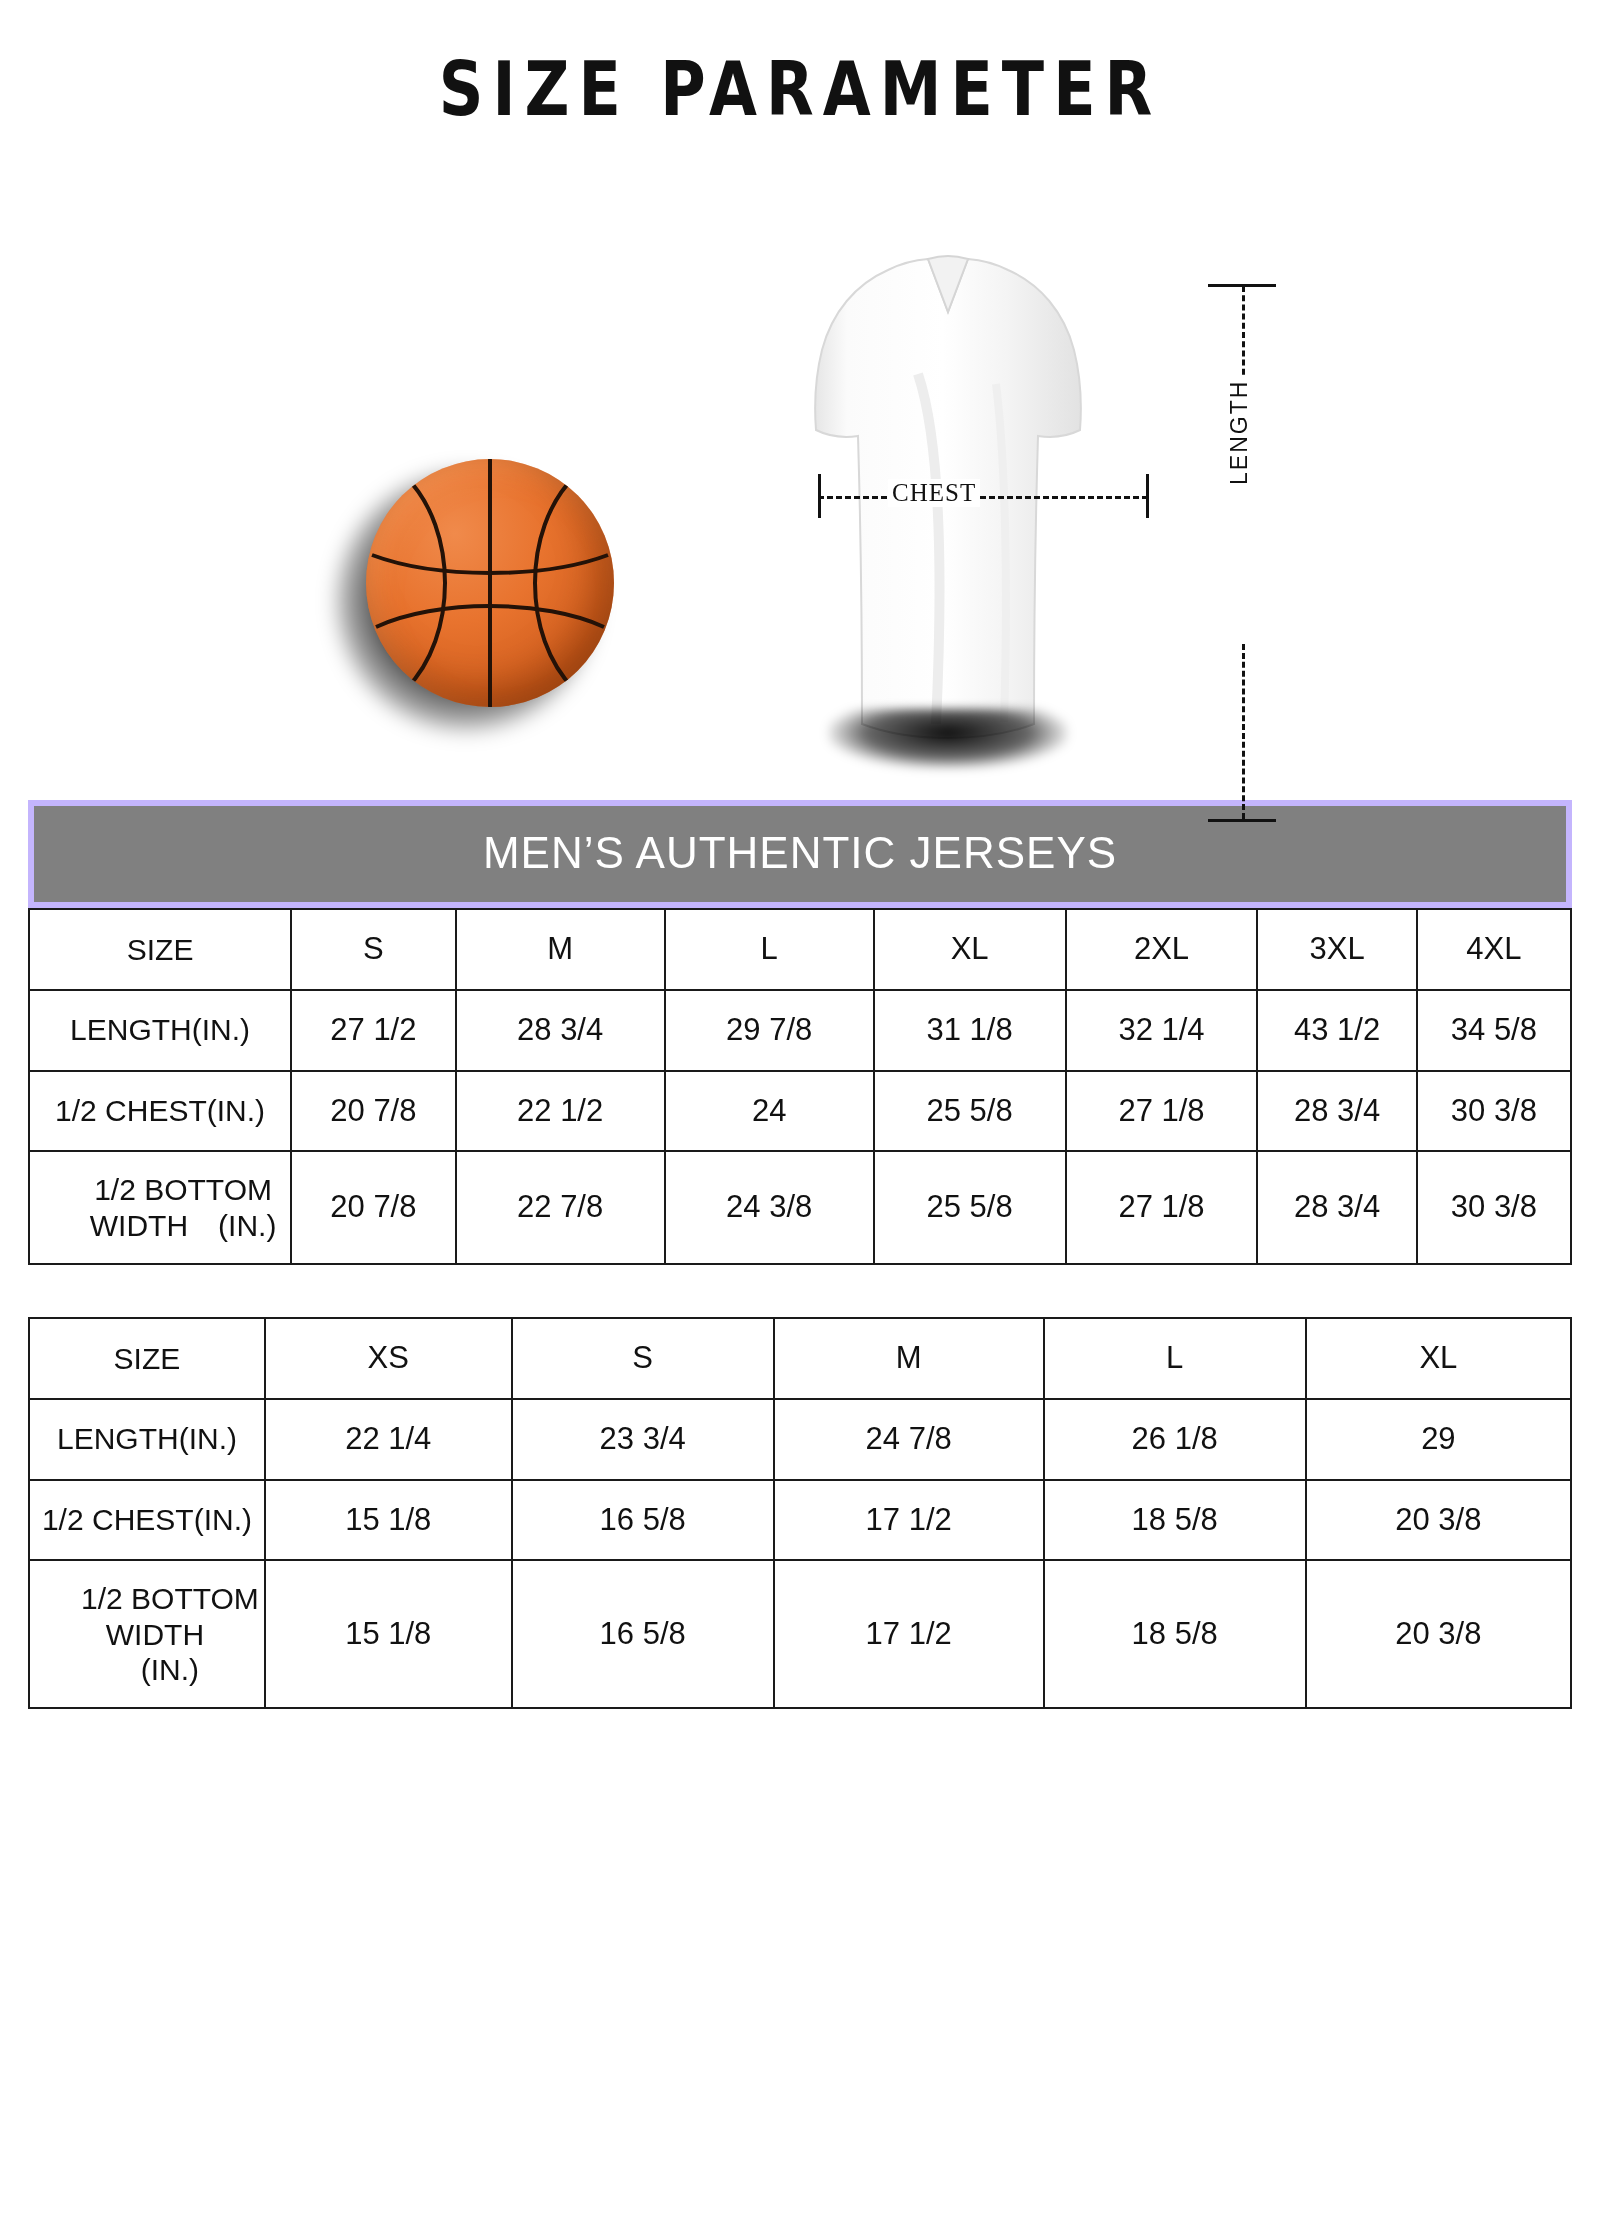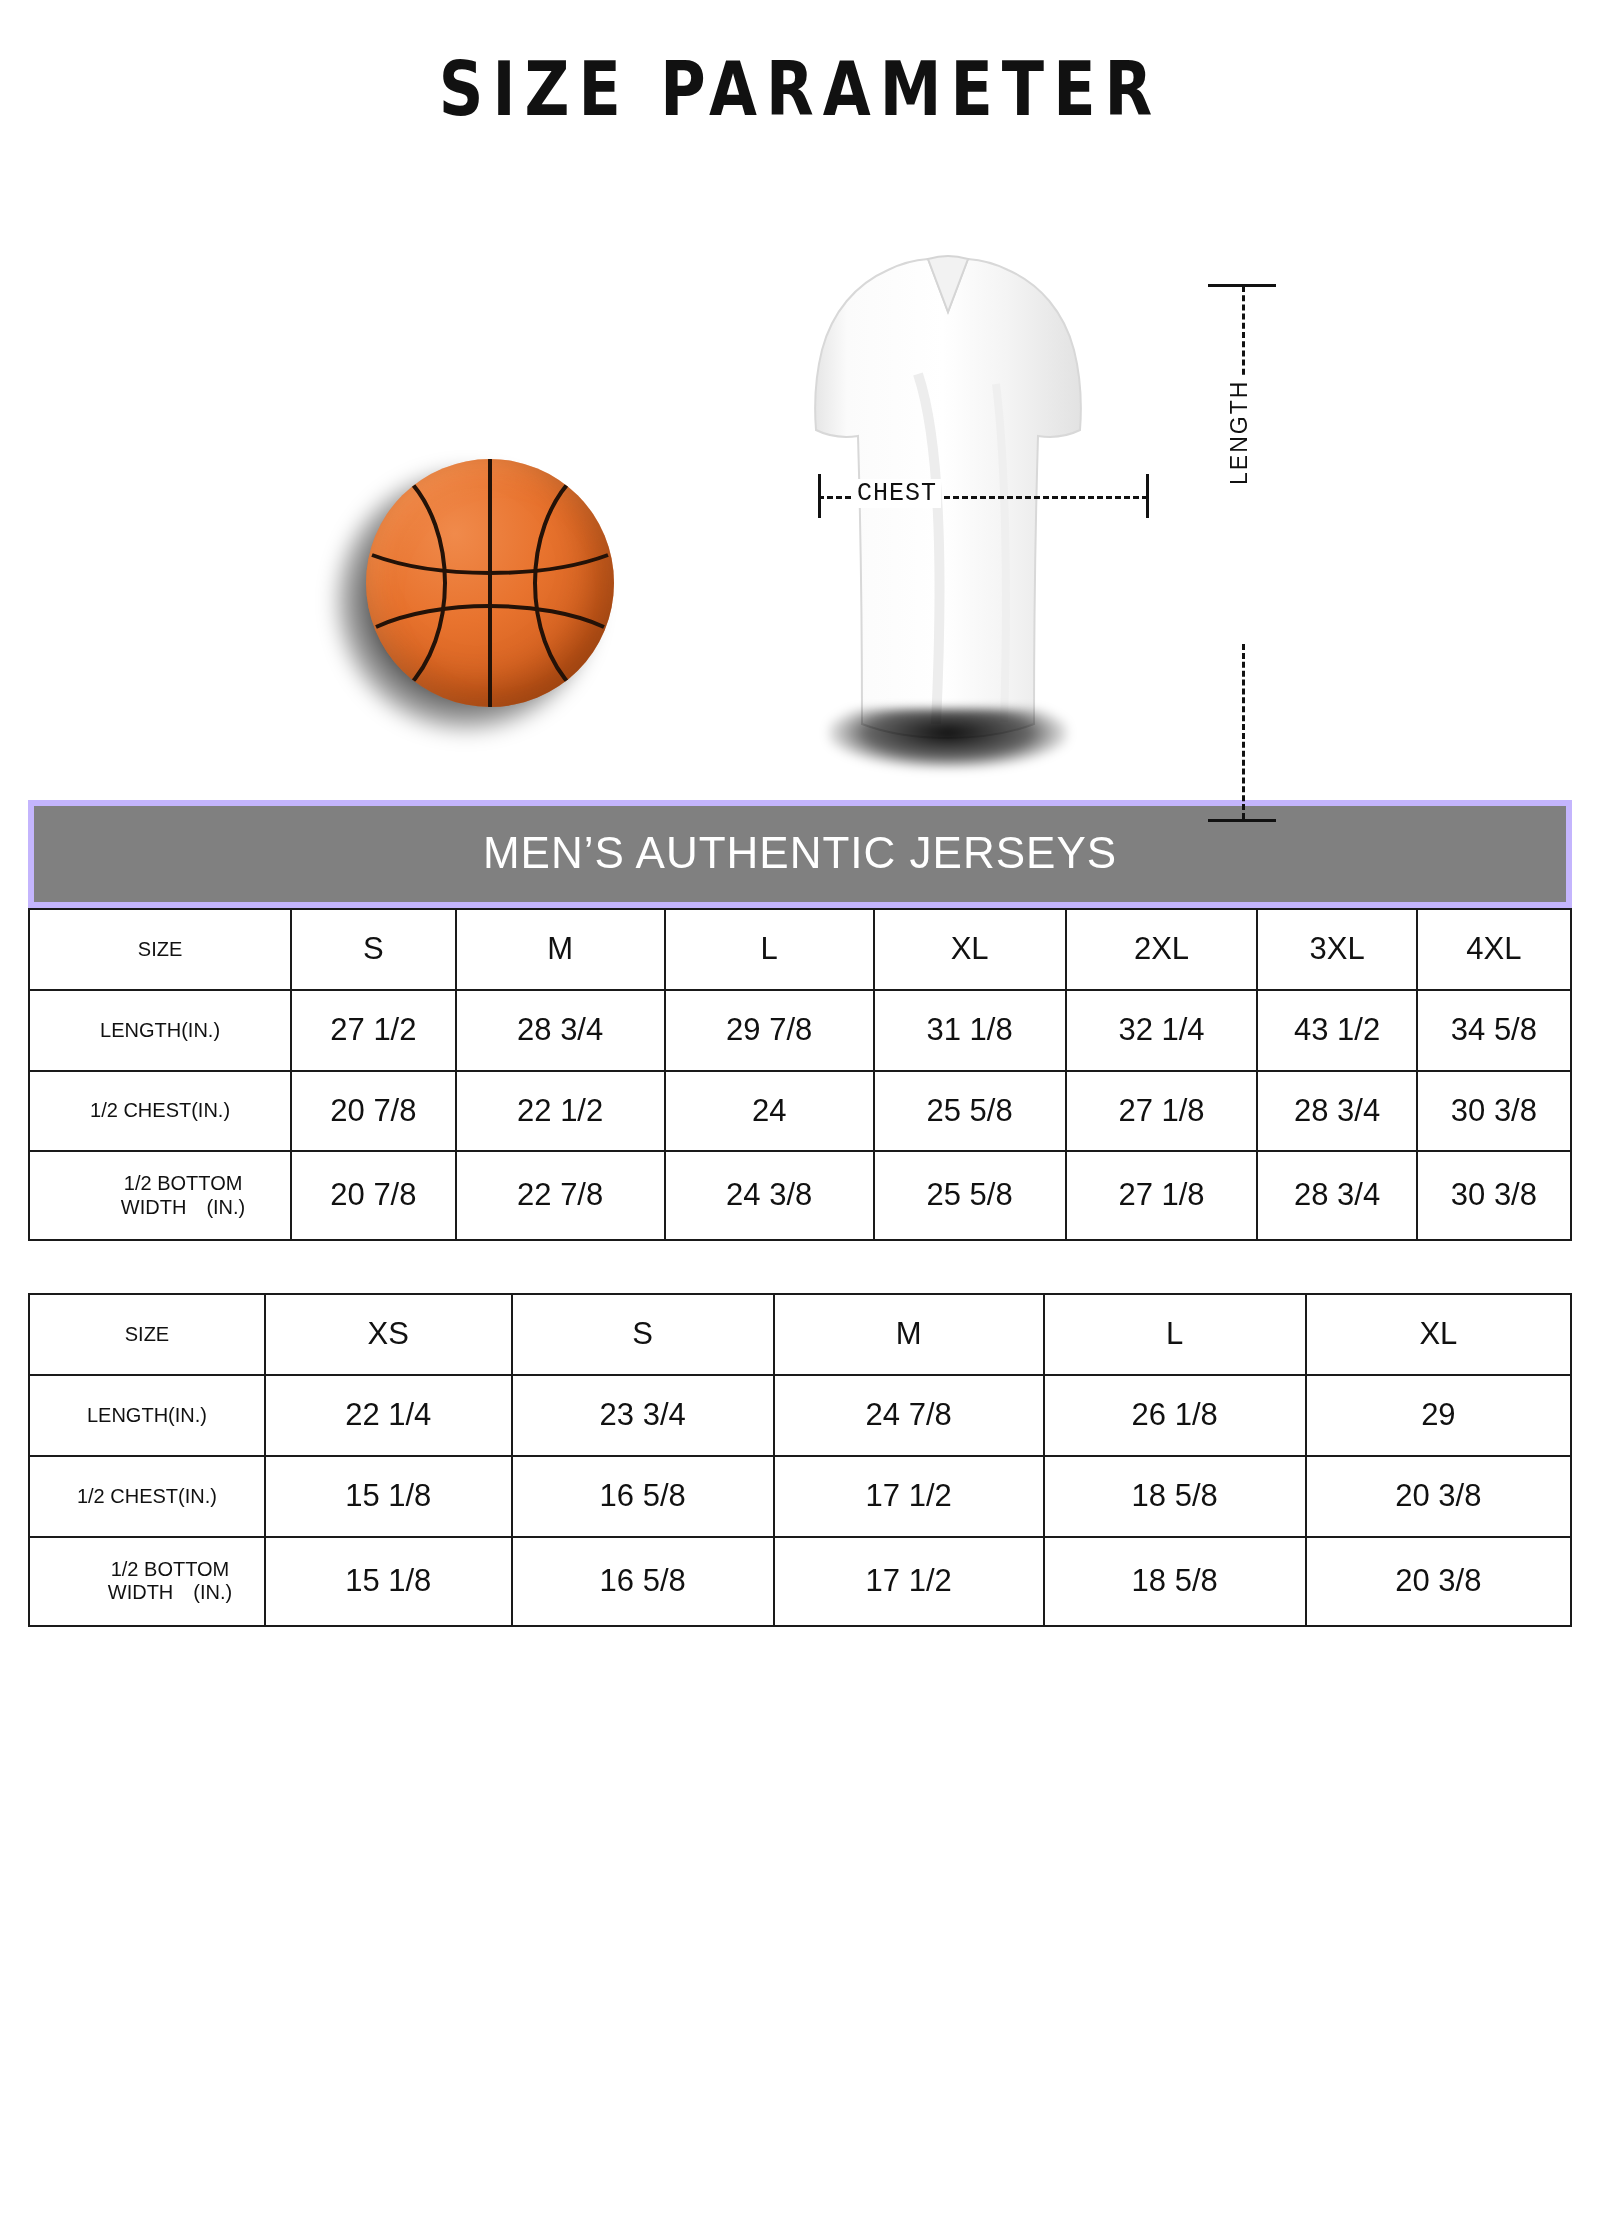--- a/index.html
+++ b/index.html
@@ -89,24 +89,24 @@
     width: 240px;
     height: 60px;
     background: radial-gradient(ellipse at 50% 40%, rgba(0,0,0,0.95) 0%, rgba(0,0,0,0.6) 48%, rgba(0,0,0,0) 74%);
     filter: blur(5px);
   }
   .jersey svg { display:block; }
 
   
   .chest-label {
     position: absolute;
-    left: 825px;
+    left: 860px;
     top: 375px;
     font-size: 25px;
-    font-family: Liberation Mono, monospace;
+    font-family: Liberation Serif, serif;
     letter-spacing: 1px;
     color: #111;
     background: #fff;
     padding: 0 4px;
   }
   .length-label {
     position: absolute;
     left: 1196px;
     top: 385px;
     font-size: 23px;
@@ -148,21 +148,21 @@
   }
   table td {
     border: 2px solid #1a1a1a;
     text-align: center;
     font-size: 31px;
     color: #111;
     padding: 20px 2px;
     line-height: 1.25;
   }
   .men-table td.label, .boy-table td.label {
-    font-size: 20px;
+    font-size: 30px;
   }
   .two-line { font-size: 29px; line-height: 1.18; padding-left: 48px; }
   .spacer { height: 46px; }
 </style>
 </head>
 <body>
 
 <div class="page">
 
   <div class="title">SIZE PARAMETER</div>

